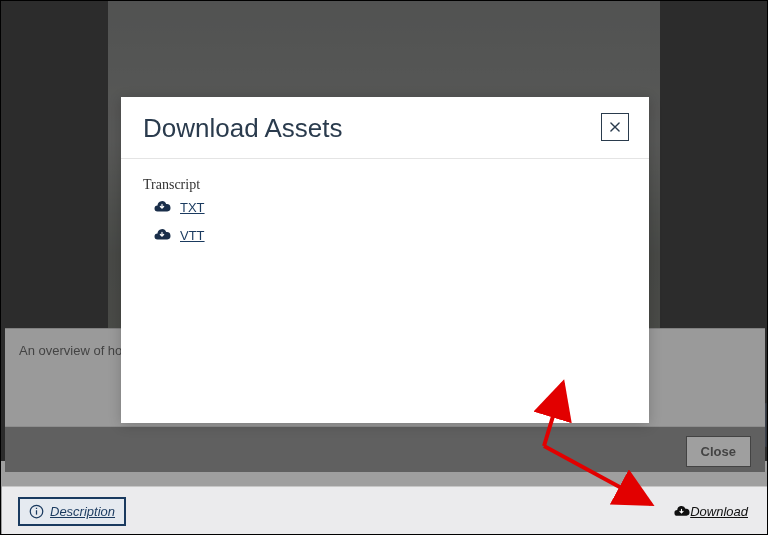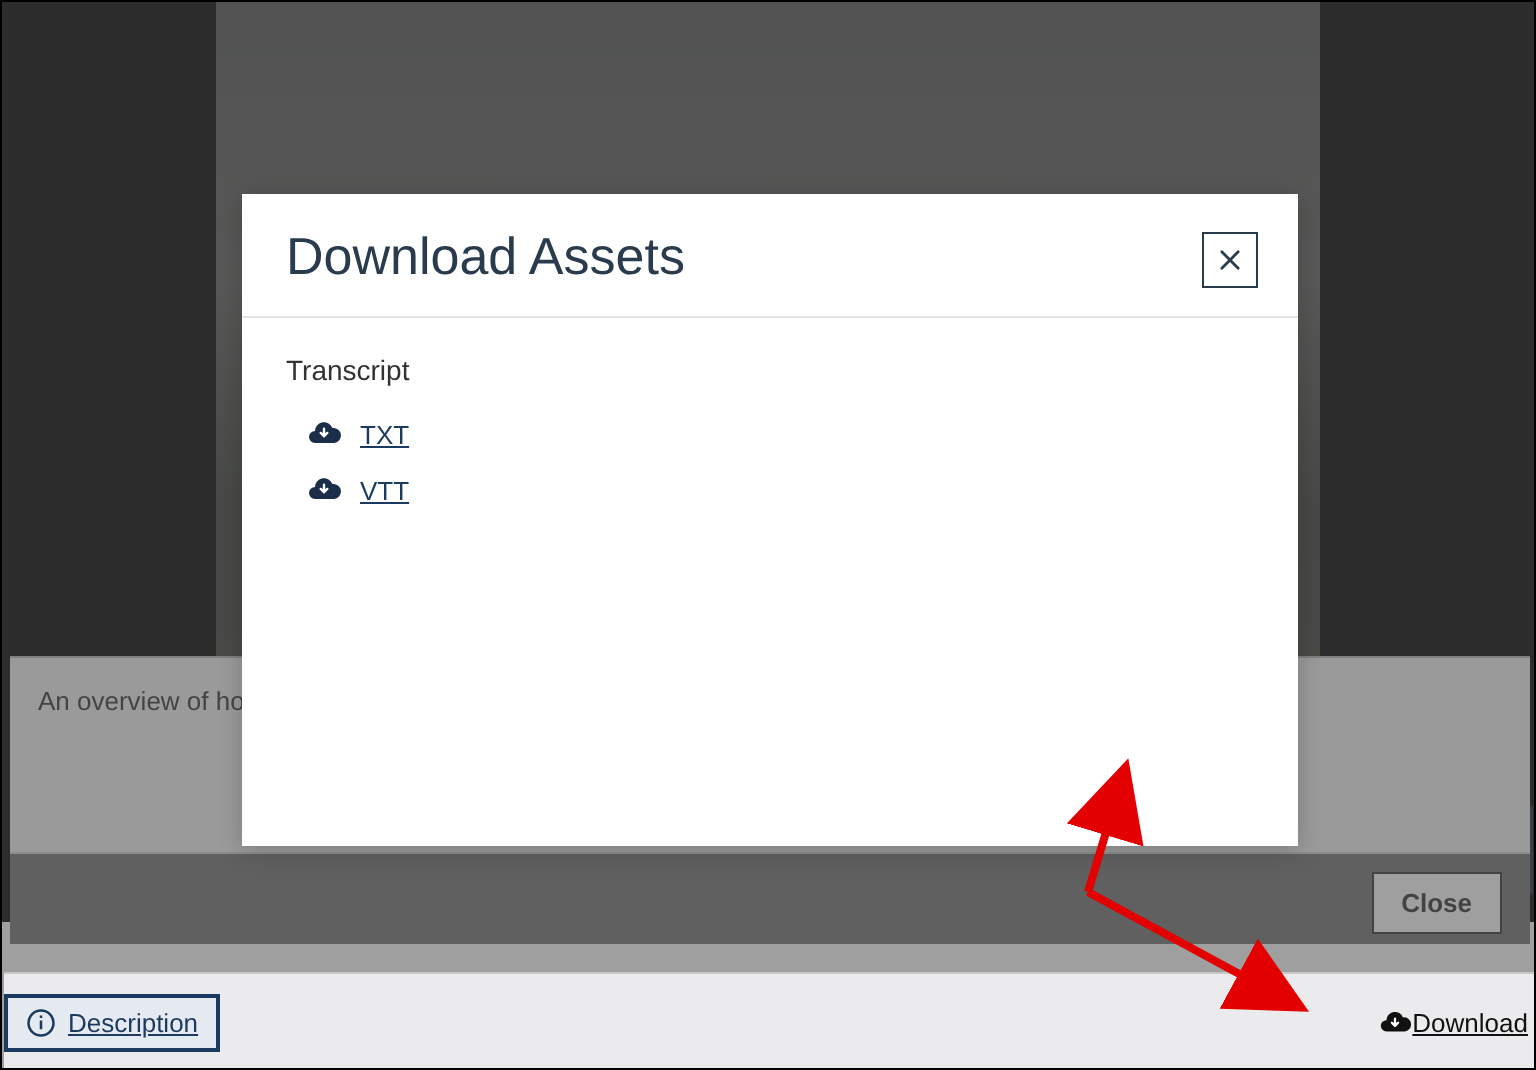--- a/index.html
+++ b/index.html
@@ -47,21 +47,22 @@
     border-top: 1px solid #d8d8d8;
   }
 
   .tabs-bar {
     position: absolute;
     left: 1px; top: 485px;
     width: 766px; height: 49px;
     background: #ebebed;
     border-top: 1px solid #c7c7c7;
     display: flex; align-items: center;
-    padding: 0 0;
+    padding: 0 16px;
+    font-style: italic;
   }
 
   .desc-tab {
     display: inline-flex; align-items: center; gap: 6px;
     padding: 5px 9px;
     border: 2px solid #1a3a5f;
     background: #e5eaf0;
     cursor: pointer;
   }
   .desc-tab .icon { width: 15px; height: 15px; color: #1a3a5f; }
@@ -92,36 +93,36 @@
   }
 
   .modal {
     position: absolute;
     left: 120px; top: 96px;
     width: 528px; height: 326px;
     background: #fff;
     box-shadow: 0 2px 12px rgba(0,0,0,0.2);
   }
   .modal-header {
-    display: flex; align-items: flex-end; justify-content: space-between;
+    display: flex; align-items: flex-start; justify-content: space-between;
     padding: 16px 20px 14px 22px;
     border-bottom: 1px solid #e4e4e4;
   }
   .modal-title {
     font-size: 26px; font-weight: 400; color: #2a3b4d;
   }
   .modal-close {
     width: 28px; height: 28px;
     border: 1px solid #2a3b4d; background: #fff;
     display: flex; align-items: center; justify-content: center;
     cursor: pointer; color: #2a3b4d; font-size: 16px;
   }
   .modal-body { padding: 18px 22px; }
   .section-label {
-    font-size: 14px; color: #333; margin-bottom: 10px;
+    font-size: 14px; color: #333; margin-bottom: 0; font-family: Liberation Serif, serif;
   }
   .asset-link {
     display: flex; align-items: center; gap: 9px;
     padding: 5px 4px 5px 10px;
     cursor: pointer;
   }
   .asset-link .icon { width: 18px; height: 18px; color: #1a2e4a; flex-shrink: 0; }
   .asset-link .txt {
     font-size: 13px; color: #1a3a5f; text-decoration: underline; font-weight: 500;
   }

